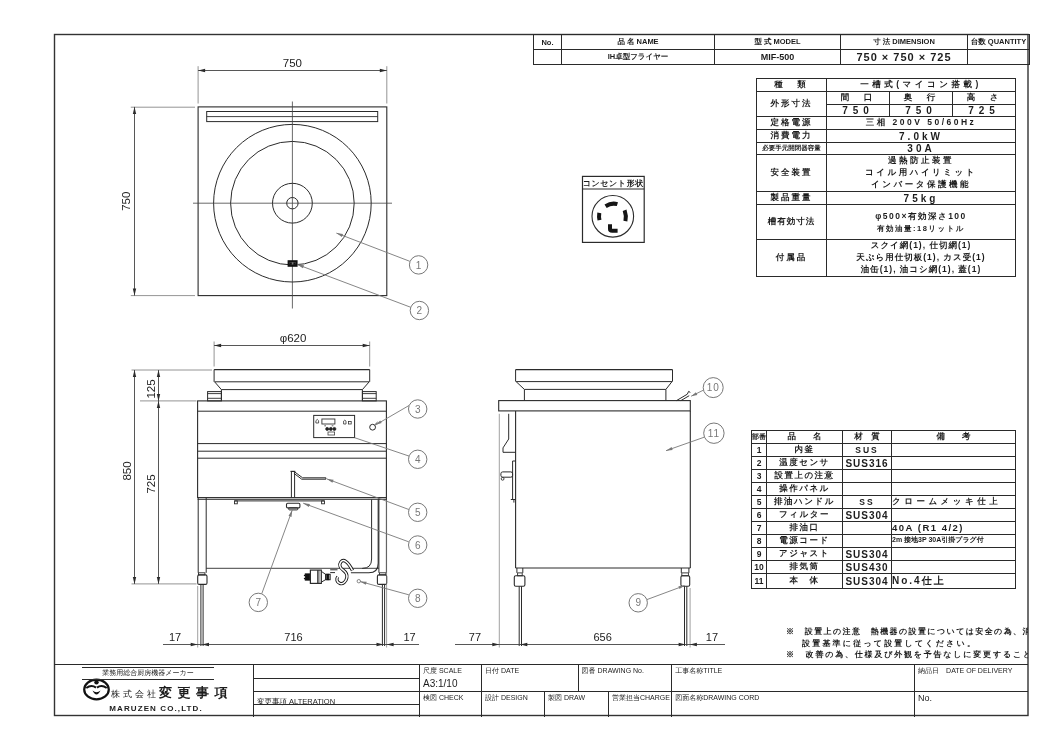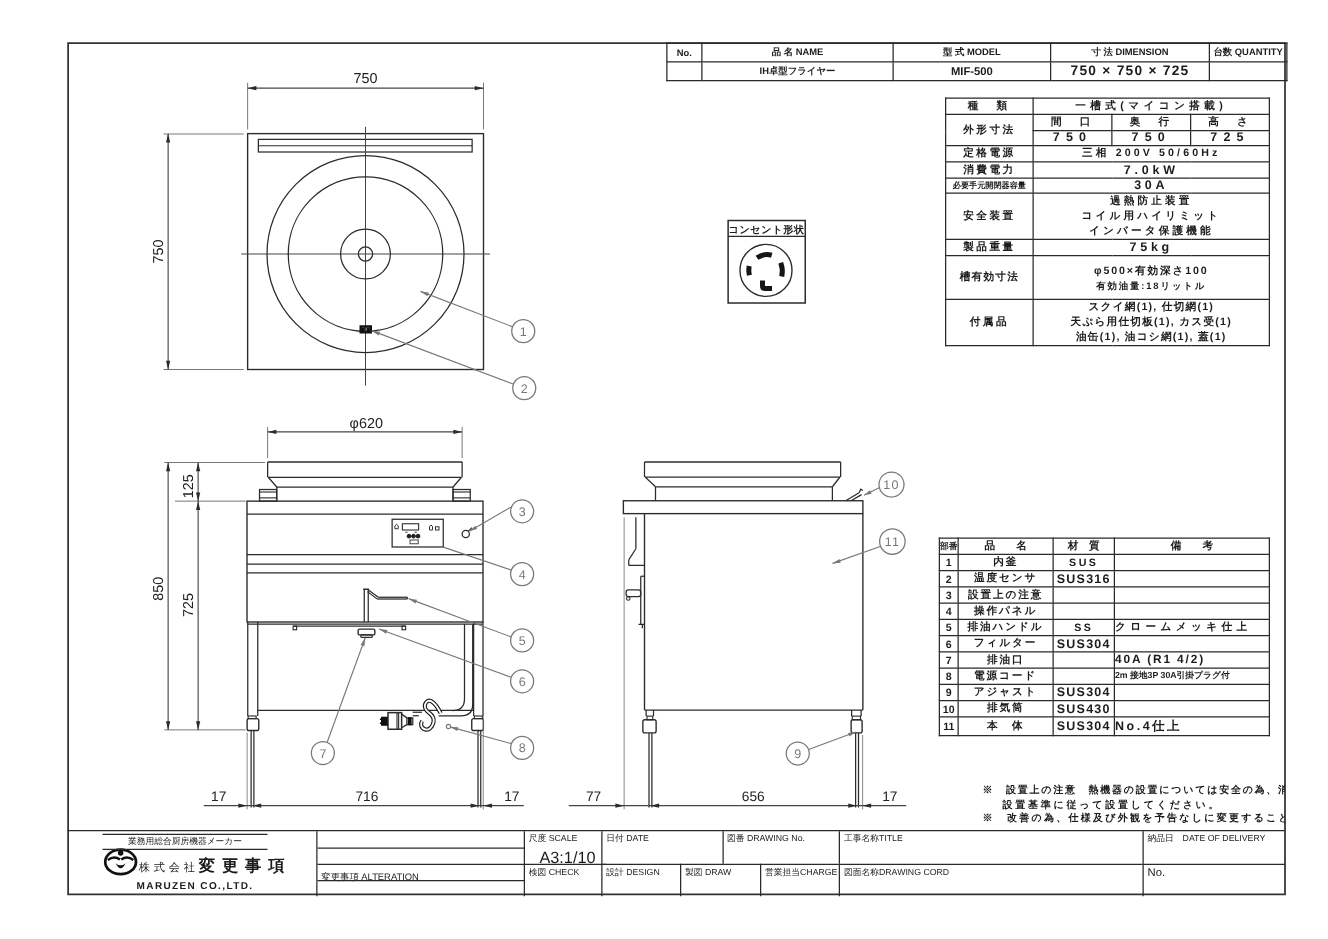--- a/index.html
+++ b/index.html
@@ -499,21 +499,21 @@
 <div class="abs" style="left:54px;top:664px;width:974px;height:52px;border-top:1.4px solid #2a2a2a;">
 
   <div class="abs" style="left:199px;top:0;width:166px;height:52px;border-left:1px solid #2a2a2a;">
     <div class="abs" style="left:0;top:0;width:166px;height:13px;font-size:7.5px;padding-left:3px;margin-top:32px;">変更事項 ALTERATION</div>
     <div class="abs" style="left:0;top:13px;width:166px;height:13px;border-top:1px solid #2a2a2a;"></div>
     <div class="abs" style="left:0;top:26px;width:166px;height:13px;border-top:1px solid #2a2a2a;"></div>
     <div class="abs" style="left:0;top:39px;width:166px;height:13px;border-top:1px solid #2a2a2a;"></div>
   </div>
 
   <div class="abs" style="left:365px;top:0;width:62px;height:52px;border-left:1px solid #2a2a2a;">
-    <div class="abs" style="left:0;top:0;width:62px;height:26px;font-size:7px;padding:1px 0 0 3px;">尺度 SCALE<div style="font-size:13px;text-align:center;margin-top:2px;">A3:1/10</div></div>
+    <div class="abs" style="left:0;top:0;width:62px;height:26px;font-size:7px;padding:1px 0 0 3px;">尺度 SCALE<div style="font-size:10px;text-align:left;margin-top:2px;">A3:1/10</div></div>
     <div class="abs" style="left:0;top:26px;width:62px;height:26px;border-top:1px solid #2a2a2a;font-size:7px;padding:1px 0 0 3px;">検図 CHECK</div>
   </div>
 
 <div class="abs" style="left:427px;top:0;width:96.6px;height:26px;border-left:1px solid #2a2a2a;font-size:7px;padding:1px 0 0 3px;box-sizing:border-box;">日付 DATE</div>
 
 <div class="abs" style="left:427px;top:26px;width:63px;height:26px;border-left:1px solid #2a2a2a;border-top:1px solid #2a2a2a;font-size:7px;padding:1px 0 0 3px;box-sizing:border-box;">設計 DESIGN</div>
 
 <div class="abs" style="left:490px;top:26px;width:64px;height:26px;border-left:1px solid #2a2a2a;border-top:1px solid #2a2a2a;font-size:7px;padding:1px 0 0 3px;box-sizing:border-box;">製図 DRAW</div>
 
 <div class="abs" style="left:523.6px;top:0;width:93.6px;height:26px;border-left:1px solid #2a2a2a;font-size:7px;padding:1px 0 0 3px;box-sizing:border-box;">図番 DRAWING No.</div>

